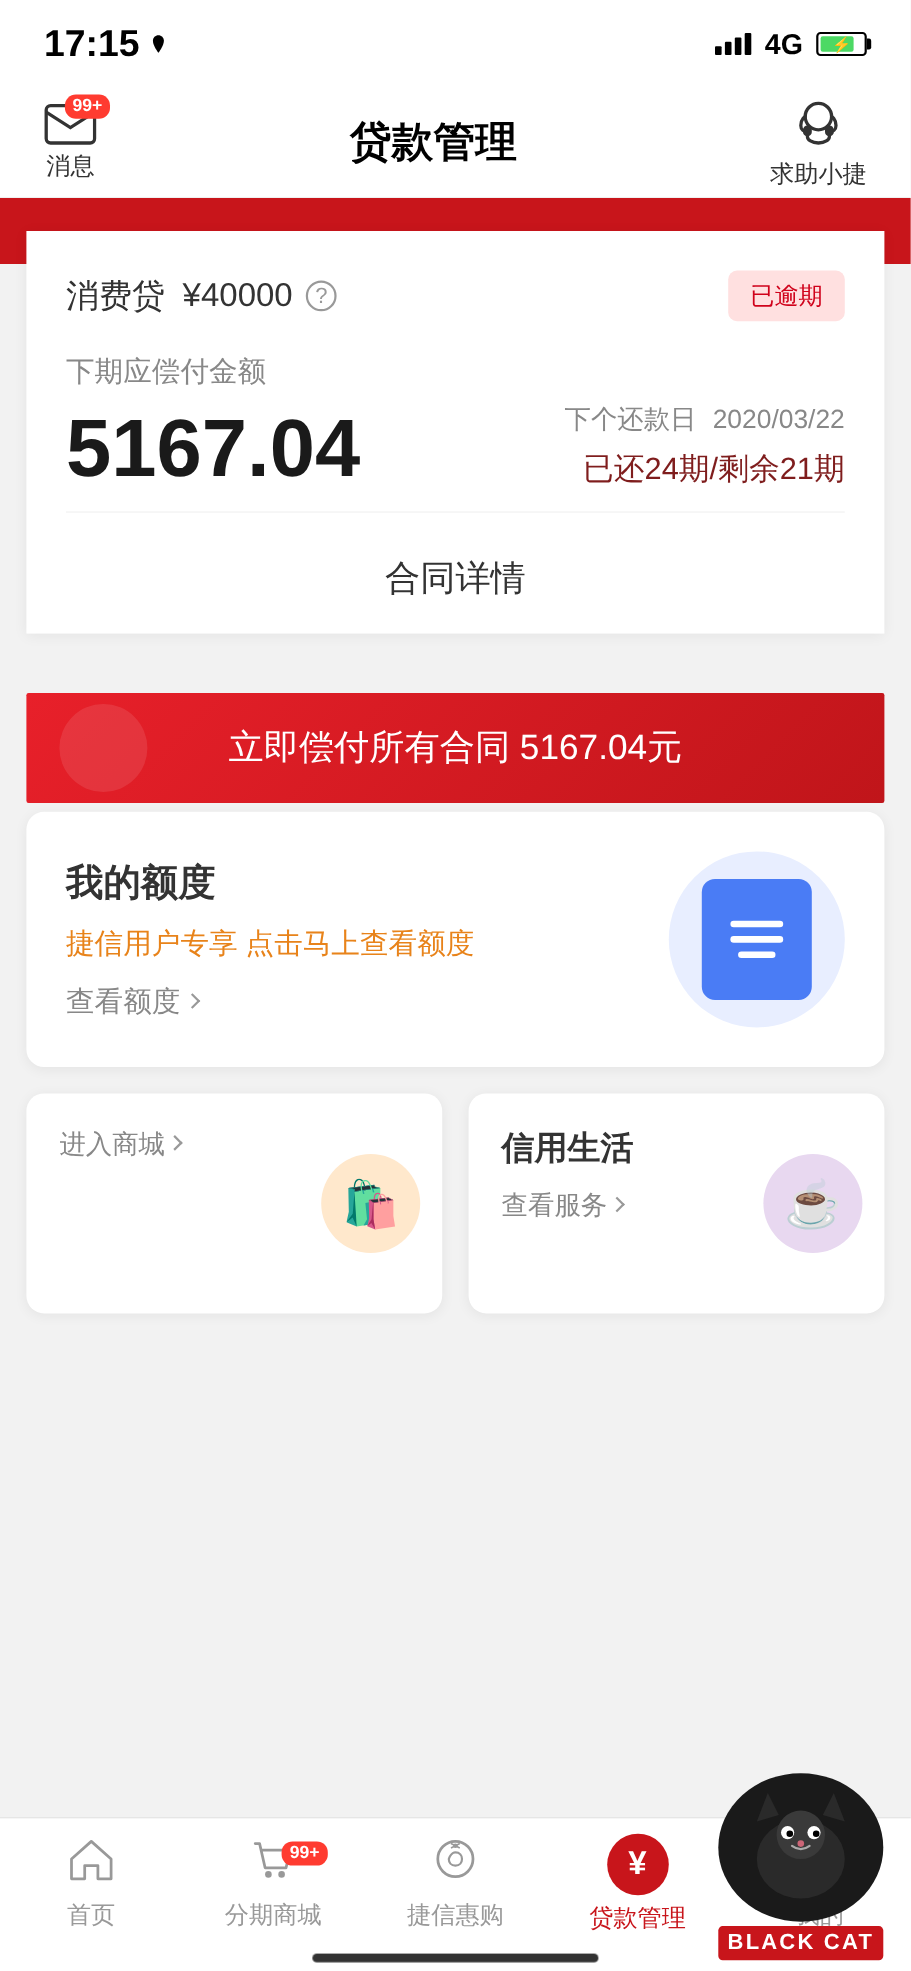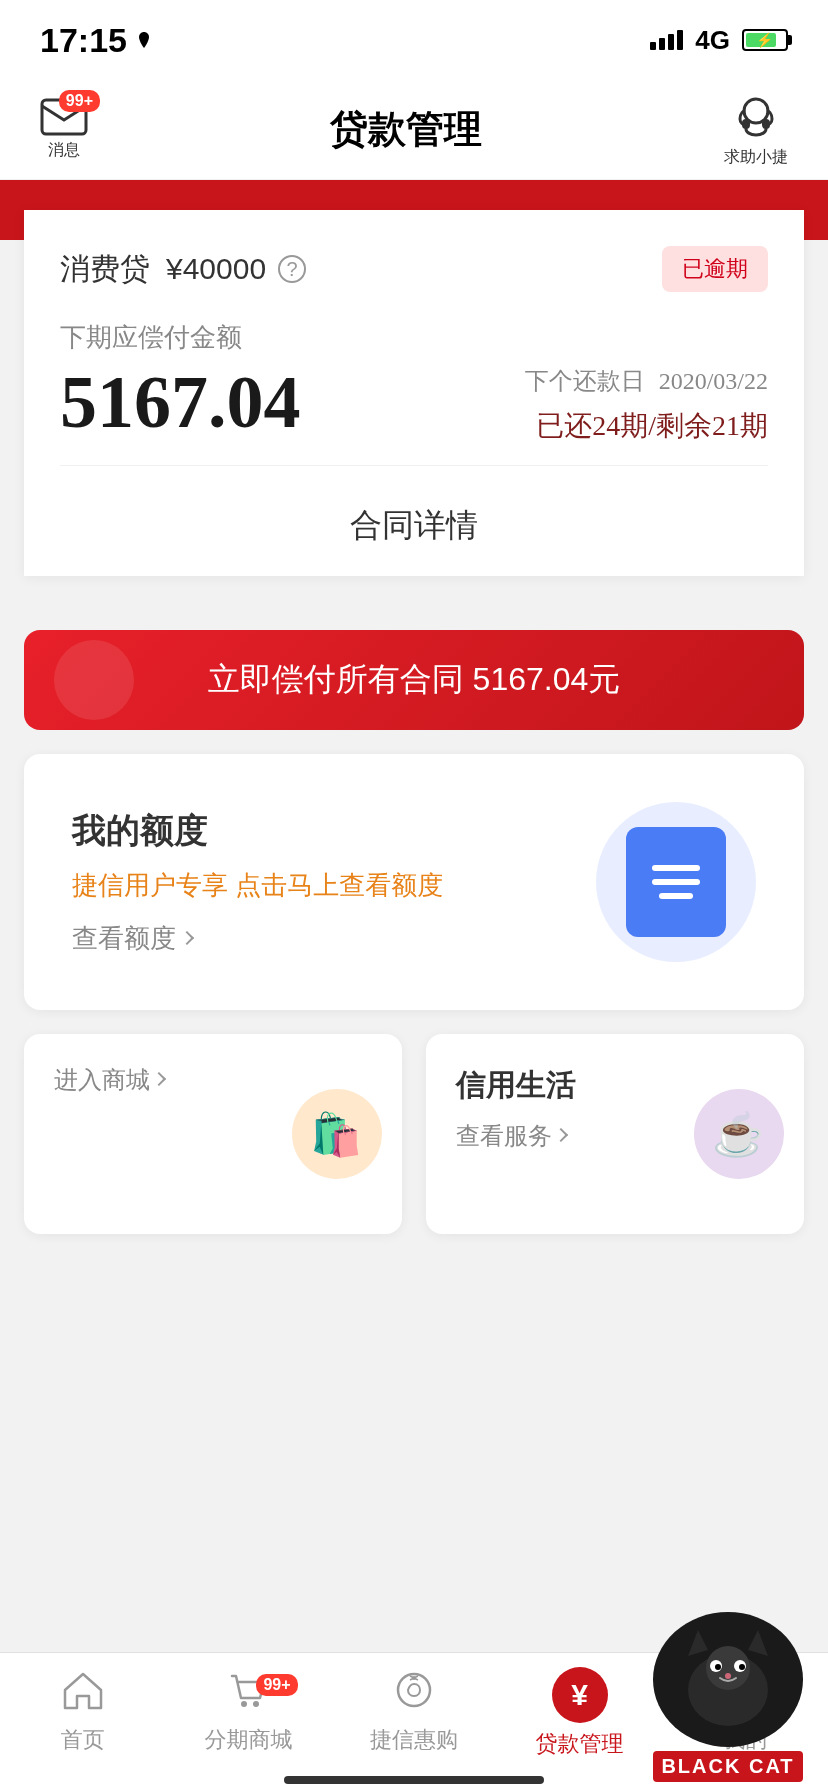--- a/index.html
+++ b/index.html
@@ -88,21 +88,21 @@
       border-bottom: 1px solid #f0f0f0;
     }
     .nav-icon-btn {
       display: flex;
       flex-direction: column;
       align-items: center;
       cursor: pointer;
       position: relative;
     }
     .nav-icon-btn .icon-label {
-      font-size: 16px;
+      font-size: 22px;
       color: #333;
       margin-top: 4px;
     }
     .mail-icon {
       width: 48px; height: 38px;
       position: relative;
     }
     .mail-icon svg { width: 48px; height: 38px; }
     .badge {
       position: absolute;
@@ -180,22 +180,22 @@
     }
     .next-payment-label {
       font-size: 26px;
       color: #888;
       margin-bottom: 10px;
       font-family: Liberation Mono, monospace;
     }
     .payment-row {
       display: flex;
       justify-content: space-between;
+      align-items: flex-end;
       margin-bottom: 20px;
-      font-family: Liberation Serif, serif;
     }
     .payment-amount {
       font-size: 74px;
       font-weight: 600;
       color: #1a1a1a;
       line-height: 1;
     }
     .payment-info {
       text-align: right;
     }
@@ -219,28 +219,28 @@
       font-size: 32px;
       color: #333;
       cursor: pointer;
     }
 
     
     .pay-btn {
       background: linear-gradient(135deg, #e8202a 0%, #c0151a 100%);
       color: #fff;
       border: none;
-      border-radius: 16px;
+      border-radius: 2px;
       padding: 0 30px;
       height: 100px;
       font-size: 32px;
       font-weight: 500;
       width: 100%;
       cursor: pointer;
-      margin-bottom: 24px;
+      margin-bottom: 8px;
       display: flex;
       align-items: center;
       justify-content: center;
       position: relative;
       overflow: hidden;
     }
     .pay-btn::before {
       content: '';
       position: absolute;
       left: 30px;
@@ -249,21 +249,21 @@
       width: 80px;
       height: 80px;
       border-radius: 50%;
       background: rgba(255,255,255,0.1);
     }
 
     
     .credit-card {
       background: #fff;
       border-radius: 16px;
-      padding: 48px;
+      padding: 36px;
       margin-bottom: 24px;
       display: flex;
       align-items: center;
       justify-content: space-between;
       box-shadow: 0 2px 12px rgba(0,0,0,0.06);
       overflow: hidden;
       position: relative;
     }
     .credit-card-left {}
     .credit-title {

